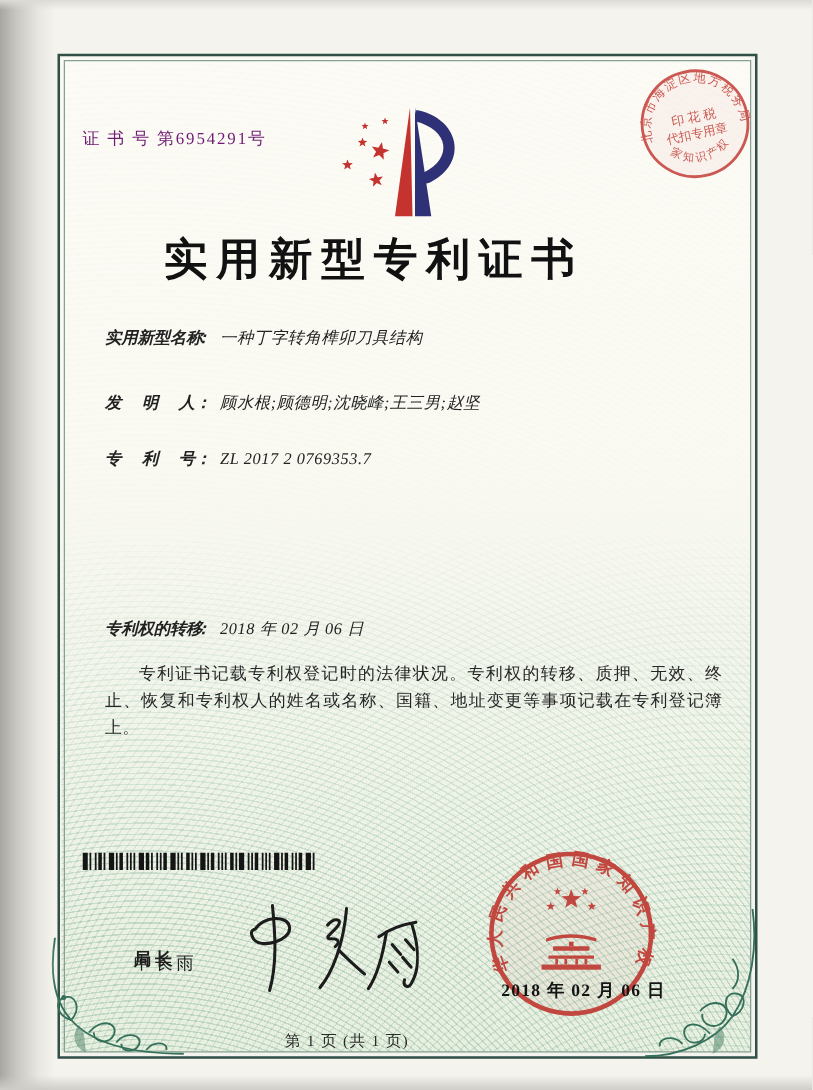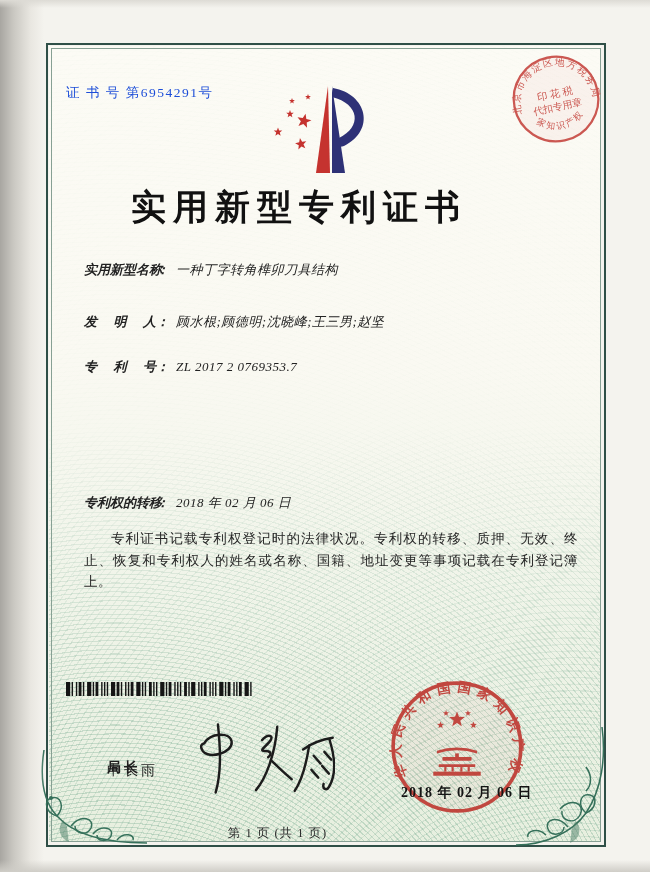--- a/index.html
+++ b/index.html
@@ -24,21 +24,21 @@
 
   .texture{position:absolute;left:49px;top:46px;width:552px;height:796px;z-index:0;
     background:linear-gradient(180deg,#fcfbf5 0%,#faf9f2 40%,#f0f4e9 68%,#e7efdf 100%);}
   .texture::after{content:'';position:absolute;inset:0;
     background:
       repeating-radial-gradient(130% 100% at 12% 140%, rgba(96,158,128,.28) 0 1px, rgba(0,0,0,0) 1px 4px),
       repeating-radial-gradient(120% 110% at 95% 150%, rgba(96,158,128,.16) 0 1px, rgba(0,0,0,0) 1px 5px);
     -webkit-mask-image:linear-gradient(180deg,rgba(0,0,0,.06) 0 48%,rgba(0,0,0,.55) 66%,#000 88%);
     mask-image:linear-gradient(180deg,rgba(0,0,0,.06) 0 48%,rgba(0,0,0,.55) 66%,#000 88%);}
 
-  .cert-no{position:absolute;left:66px;top:84px;z-index:3;font-size:13.5px;letter-spacing:1.5px;color:#1d4ed8;}
+  .cert-no{position:absolute;left:66px;top:102px;z-index:3;font-size:13.5px;letter-spacing:1.5px;color:#701a75;}
 
   .logo{position:absolute;left:266px;top:74px;width:124px;height:108px;z-index:3;}
 
   .tax-stamp{position:absolute;left:509px;top:52px;width:94px;height:94px;z-index:3;
     transform:rotate(-12deg);opacity:.88;}
 
   .title{position:absolute;left:46px;top:184px;width:506px;z-index:3;text-align:center;
     font-size:35px;font-weight:700;letter-spacing:7px;color:#111;}
   .frow{position:absolute;left:84px;white-space:nowrap;font-size:13px;color:#222;font-style:italic;}
   .flabel{display:inline-block;width:72px;font-weight:600;text-align:justify;text-align-last:justify;}

